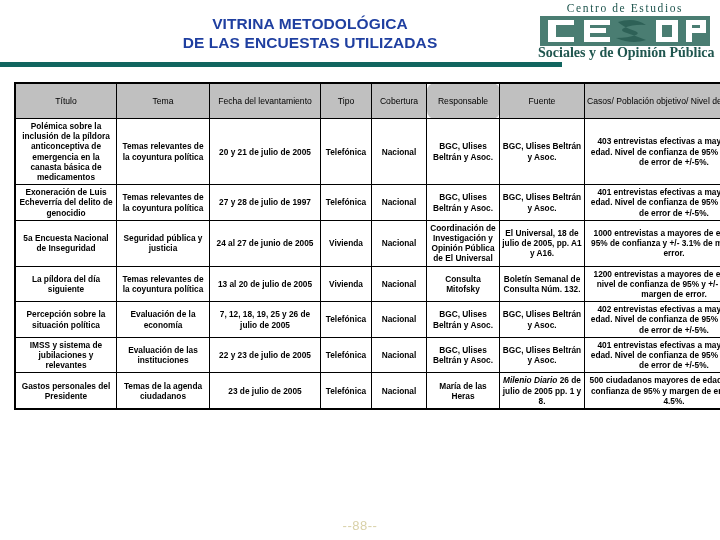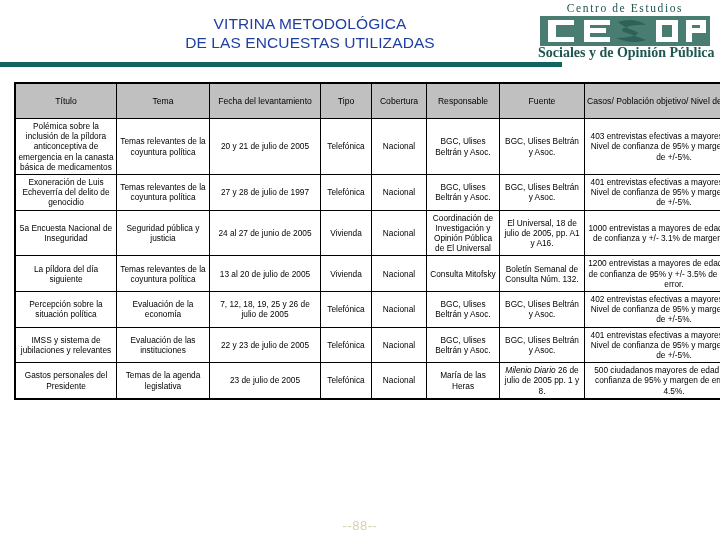--- a/index.html
+++ b/index.html
@@ -20,21 +20,21 @@
     position: relative;
     height: 62px;
   }
   .title-block {
     position: absolute;
     left: 90px;
     top: 14px;
     width: 440px;
     text-align: center;
     color: #1f3fa0;
-    font-weight: normal;
+    font-weight: bold;
     font-size: 15.5px;
     line-height: 19px;
     letter-spacing: 0.1px;
   }
   .title-line { display: block; white-space: nowrap; }
 
   .logo {
     position: absolute;
     right: 8px;
     top: 2px;
@@ -100,27 +100,28 @@
     word-wrap: break-word;
   }
   table.vitrina thead th {
     background: #c0c0c0;
     font-weight: normal;
     font-size: 8.6px;
     height: 30px;
   }
   table.vitrina tbody td {
     background: #ffffff;
+    font-weight: bold;
   }
   .c0 { width: 96px; }
   .c1 { width: 88px; }
   .c2 { width: 106px; }
   .c3 { width: 46px; }
   .c4 { width: 50px; }
-  .c5 { width: 68px; }
+  .c5 { width: 68px; border-radius: 8px; }
   .c6 { width: 80px; }
   .c7 { width: 174px; }
 
   .italic-src { font-style: italic; }
 
   
   .footer {
     position: absolute;
     left: 0;
     top: 518px;
@@ -246,21 +247,21 @@
         <td class="c2">22 y 23 de julio de 2005</td>
         <td class="c3">Telefónica</td>
         <td class="c4">Nacional</td>
         <td class="c5">BGC, Ulises Beltrán y Asoc.</td>
         <td class="c6"><span class="italic-src"></span><span>BGC, Ulises Beltrán y Asoc.</span></td>
         <td class="c7">401 entrevistas efectivas a mayores de edad. Nivel de confianza de 95% y margen de error de +/-5%.</td>
       </tr>
 
       <tr>
         <td class="c0">Gastos personales del Presidente</td>
-        <td class="c1">Temas de la agenda legislativa</td>
+        <td class="c1">Temas de la agenda ciudadanos</td>
         <td class="c2">23 de julio de 2005</td>
         <td class="c3">Telefónica</td>
         <td class="c4">Nacional</td>
         <td class="c5">María de las Heras</td>
         <td class="c6"><span class="italic-src">Milenio Diario</span><span> 26 de julio de 2005 pp. 1 y 8.</span></td>
         <td class="c7">500 ciudadanos mayores de edad. Nivel de confianza de 95% y margen de error de +/- 4.5%.</td>
       </tr>
 
     </tbody>
   </table>

